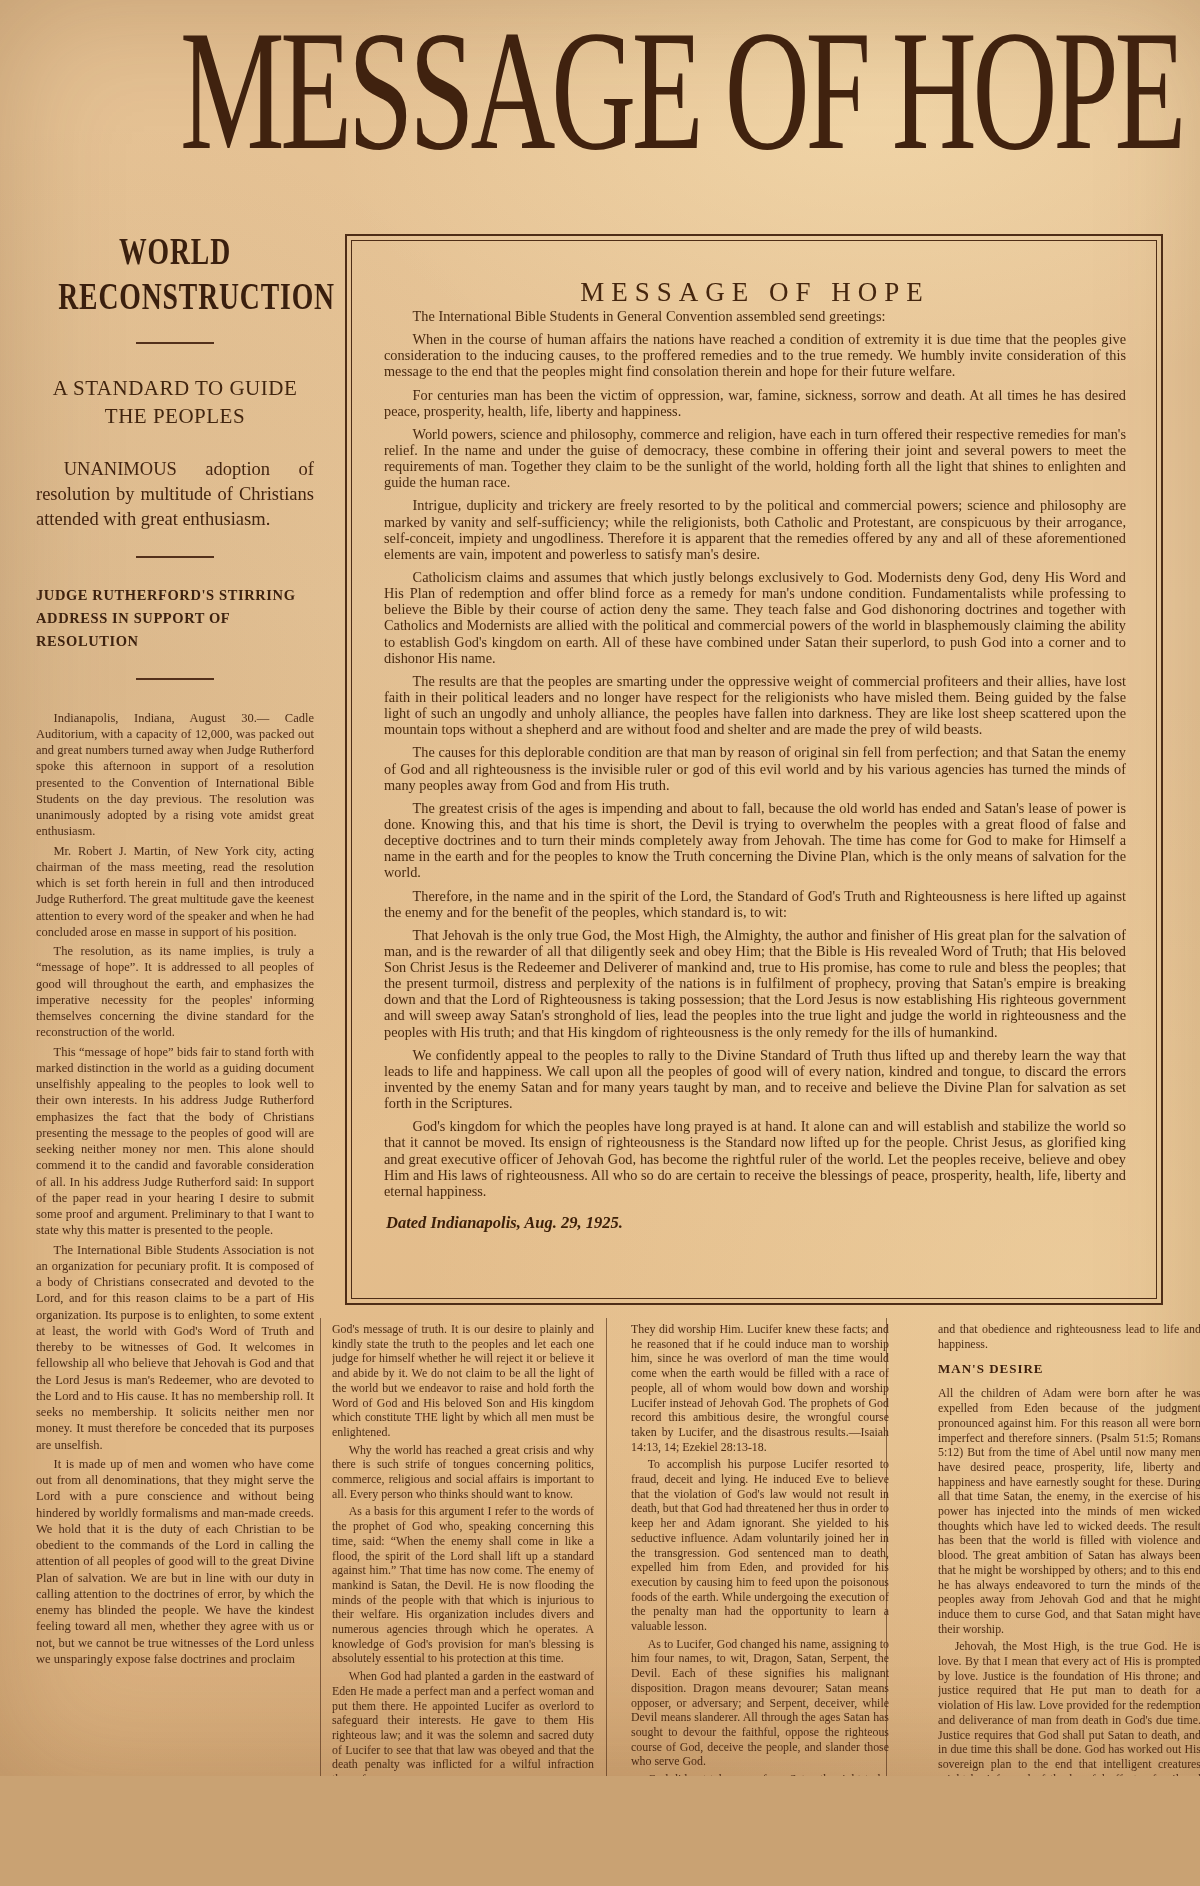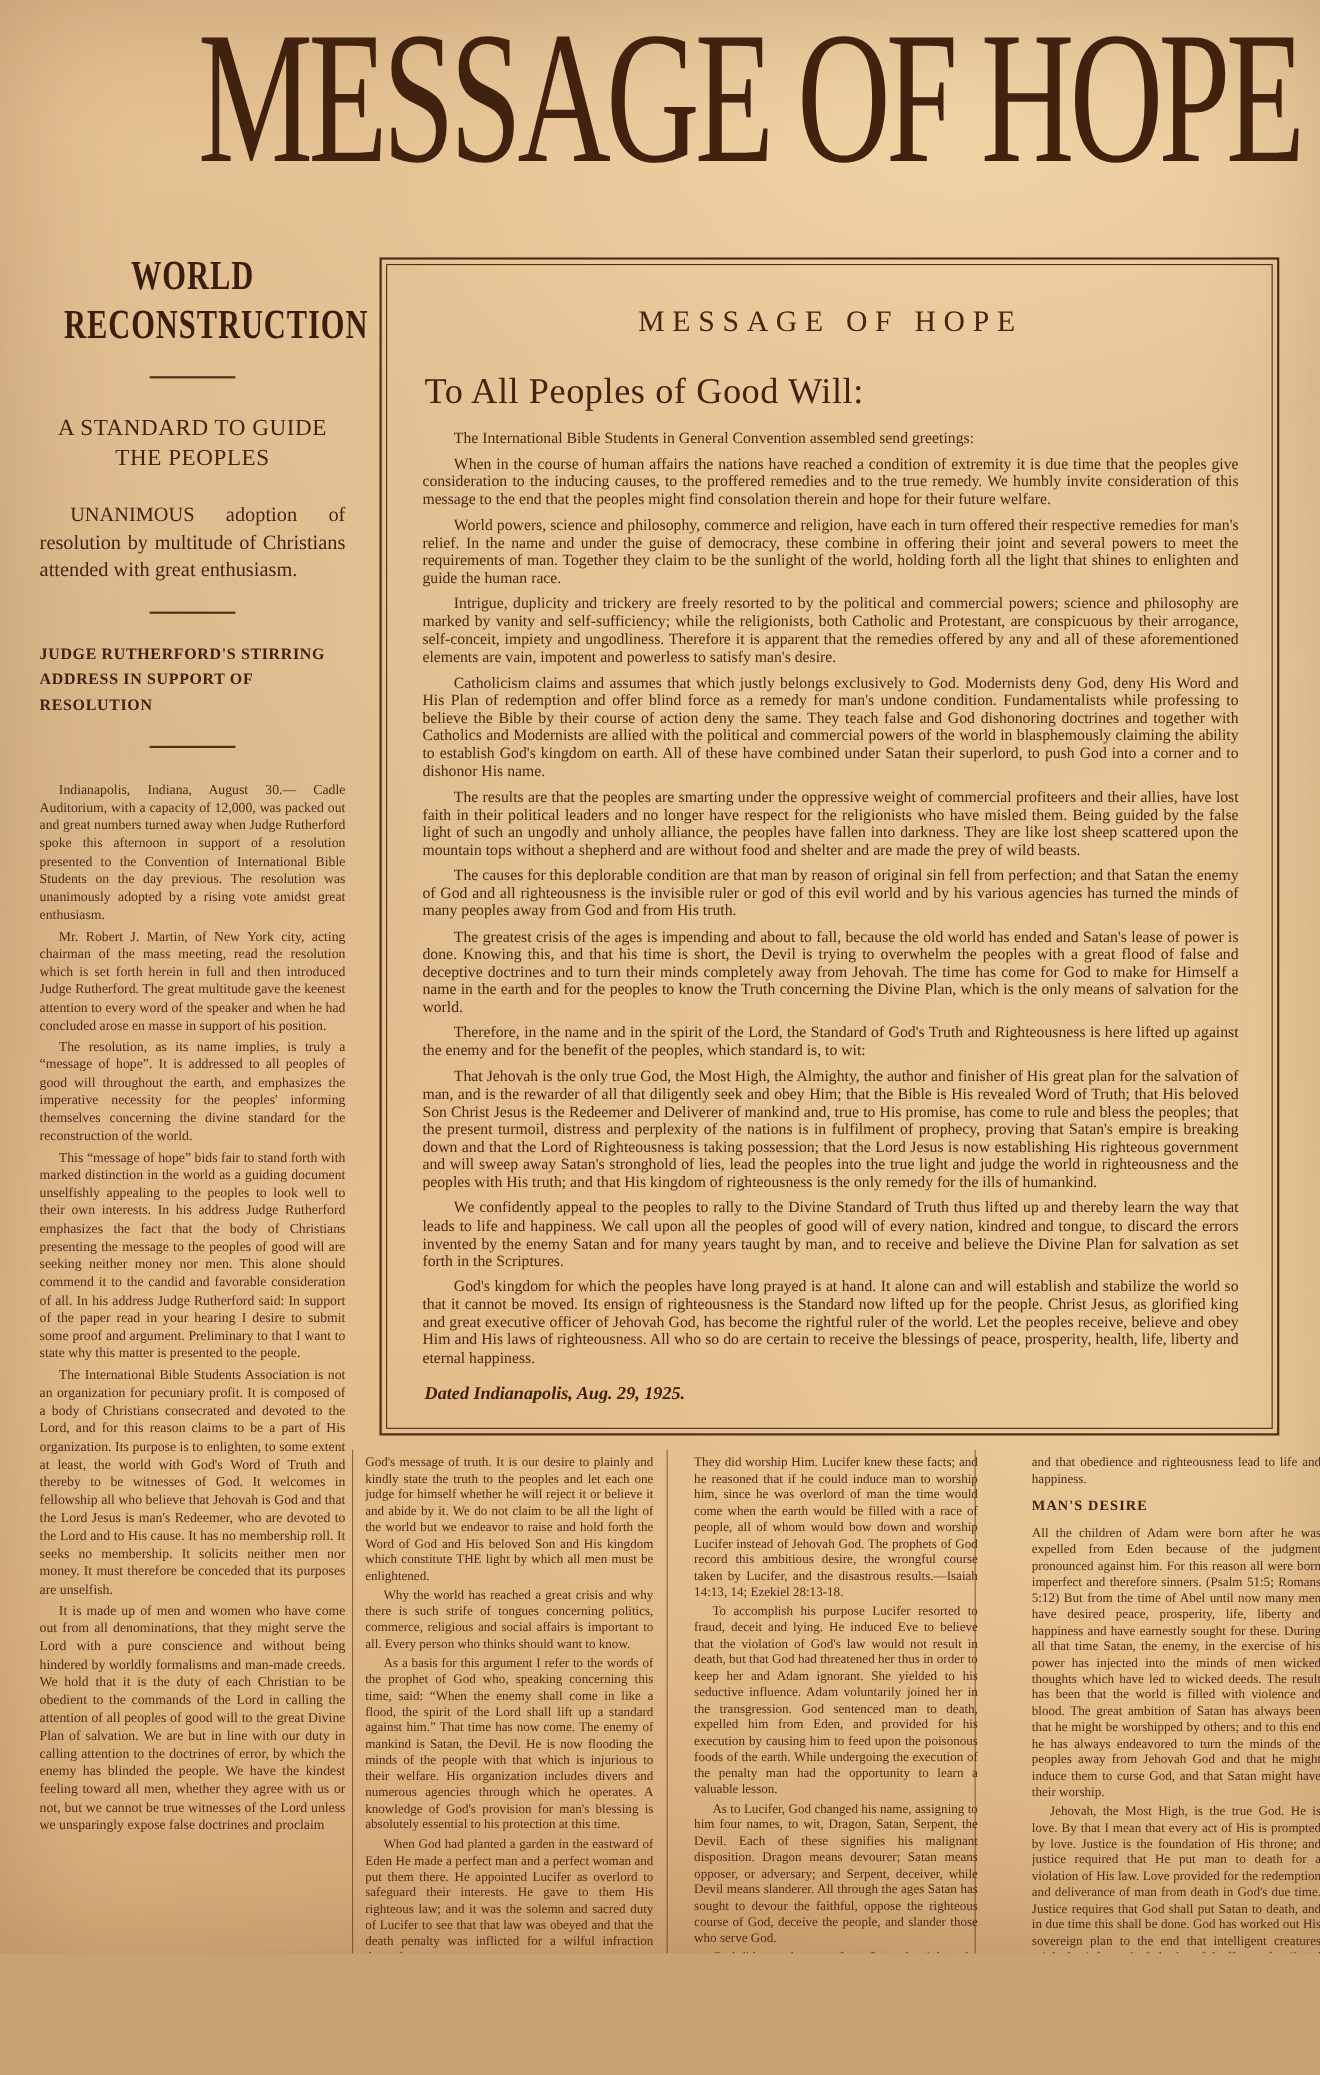--- a/index.html
+++ b/index.html
@@ -87,24 +87,24 @@
         <p>The resolution, as its name implies, is truly a “message of hope”. It is addressed to all peoples of good will throughout the earth, and emphasizes the imperative necessity for the peoples' informing themselves concerning the divine standard for the reconstruction of the world.</p>
         <p>This “message of hope” bids fair to stand forth with marked distinction in the world as a guiding document unselfishly appealing to the peoples to look well to their own interests. In his address Judge Rutherford emphasizes the fact that the body of Christians presenting the message to the peoples of good will are seeking neither money nor men. This alone should commend it to the candid and favorable consideration of all. In his address Judge Rutherford said: In support of the paper read in your hearing I desire to submit some proof and argument. Preliminary to that I want to state why this matter is presented to the people.</p>
         <p>The International Bible Students Association is not an organization for pecuniary profit. It is composed of a body of Christians consecrated and devoted to the Lord, and for this reason claims to be a part of His organization. Its purpose is to enlighten, to some extent at least, the world with God's Word of Truth and thereby to be witnesses of God. It welcomes in fellowship all who believe that Jehovah is God and that the Lord Jesus is man's Redeemer, who are devoted to the Lord and to His cause. It has no membership roll. It seeks no membership. It solicits neither men nor money. It must therefore be conceded that its purposes are unselfish.</p>
         <p>It is made up of men and women who have come out from all denominations, that they might serve the Lord with a pure conscience and without being hindered by worldly formalisms and man-made creeds. We hold that it is the duty of each Christian to be obedient to the commands of the Lord in calling the attention of all peoples of good will to the great Divine Plan of salvation. We are but in line with our duty in calling attention to the doctrines of error, by which the enemy has blinded the people. We have the kindest feeling toward all men, whether they agree with us or not, but we cannot be true witnesses of the Lord unless we unsparingly expose false doctrines and proclaim</p>
       </div>
   </div>
 
   <div class="res-box">
     <div class="res-inner">
       <h2 class="res-title">MESSAGE OF HOPE</h2>
-      <h3 class="res-salutation">To All Peoples of Good Will:</h3>
       <div class="res-paras">
           <p>The International Bible Students in General Convention assembled send greetings:</p>
           <p>When in the course of human affairs the nations have reached a condition of extremity it is due time that the peoples give consideration to the inducing causes, to the proffered remedies and to the true remedy. We humbly invite consideration of this message to the end that the peoples might find consolation therein and hope for their future welfare.</p>
+          <p>For centuries man has been the victim of oppression, war, famine, sickness, sorrow and death. At all times he has desired peace, prosperity, health, life, liberty and happiness.</p>
           <p>World powers, science and philosophy, commerce and religion, have each in turn offered their respective remedies for man's relief. In the name and under the guise of democracy, these combine in offering their joint and several powers to meet the requirements of man. Together they claim to be the sunlight of the world, holding forth all the light that shines to enlighten and guide the human race.</p>
           <p>Intrigue, duplicity and trickery are freely resorted to by the political and commercial powers; science and philosophy are marked by vanity and self-sufficiency; while the religionists, both Catholic and Protestant, are conspicuous by their arrogance, self-conceit, impiety and ungodliness. Therefore it is apparent that the remedies offered by any and all of these aforementioned elements are vain, impotent and powerless to satisfy man's desire.</p>
           <p>Catholicism claims and assumes that which justly belongs exclusively to God. Modernists deny God, deny His Word and His Plan of redemption and offer blind force as a remedy for man's undone condition. Fundamentalists while professing to believe the Bible by their course of action deny the same. They teach false and God dishonoring doctrines and together with Catholics and Modernists are allied with the political and commercial powers of the world in blasphemously claiming the ability to establish God's kingdom on earth. All of these have combined under Satan their superlord, to push God into a corner and to dishonor His name.</p>
           <p>The results are that the peoples are smarting under the oppressive weight of commercial profiteers and their allies, have lost faith in their political leaders and no longer have respect for the religionists who have misled them. Being guided by the false light of such an ungodly and unholy alliance, the peoples have fallen into darkness. They are like lost sheep scattered upon the mountain tops without a shepherd and are without food and shelter and are made the prey of wild beasts.</p>
           <p>The causes for this deplorable condition are that man by reason of original sin fell from perfection; and that Satan the enemy of God and all righteousness is the invisible ruler or god of this evil world and by his various agencies has turned the minds of many peoples away from God and from His truth.</p>
           <p>The greatest crisis of the ages is impending and about to fall, because the old world has ended and Satan's lease of power is done. Knowing this, and that his time is short, the Devil is trying to overwhelm the peoples with a great flood of false and deceptive doctrines and to turn their minds completely away from Jehovah. The time has come for God to make for Himself a name in the earth and for the peoples to know the Truth concerning the Divine Plan, which is the only means of salvation for the world.</p>
           <p>Therefore, in the name and in the spirit of the Lord, the Standard of God's Truth and Righteousness is here lifted up against the enemy and for the benefit of the peoples, which standard is, to wit:</p>
           <p>That Jehovah is the only true God, the Most High, the Almighty, the author and finisher of His great plan for the salvation of man, and is the rewarder of all that diligently seek and obey Him; that the Bible is His revealed Word of Truth; that His beloved Son Christ Jesus is the Redeemer and Deliverer of mankind and, true to His promise, has come to rule and bless the peoples; that the present turmoil, distress and perplexity of the nations is in fulfilment of prophecy, proving that Satan's empire is breaking down and that the Lord of Righteousness is taking possession; that the Lord Jesus is now establishing His righteous government and will sweep away Satan's stronghold of lies, lead the peoples into the true light and judge the world in righteousness and the peoples with His truth; and that His kingdom of righteousness is the only remedy for the ills of humankind.</p>
           <p>We confidently appeal to the peoples to rally to the Divine Standard of Truth thus lifted up and thereby learn the way that leads to life and happiness. We call upon all the peoples of good will of every nation, kindred and tongue, to discard the errors invented by the enemy Satan and for many years taught by man, and to receive and believe the Divine Plan for salvation as set forth in the Scriptures.</p>
           <p>God's kingdom for which the peoples have long prayed is at hand. It alone can and will establish and stabilize the world so that it cannot be moved. Its ensign of righteousness is the Standard now lifted up for the people. Christ Jesus, as glorified king and great executive officer of Jehovah God, has become the rightful ruler of the world. Let the peoples receive, believe and obey Him and His laws of righteousness. All who so do are certain to receive the blessings of peace, prosperity, health, life, liberty and eternal happiness.</p>

